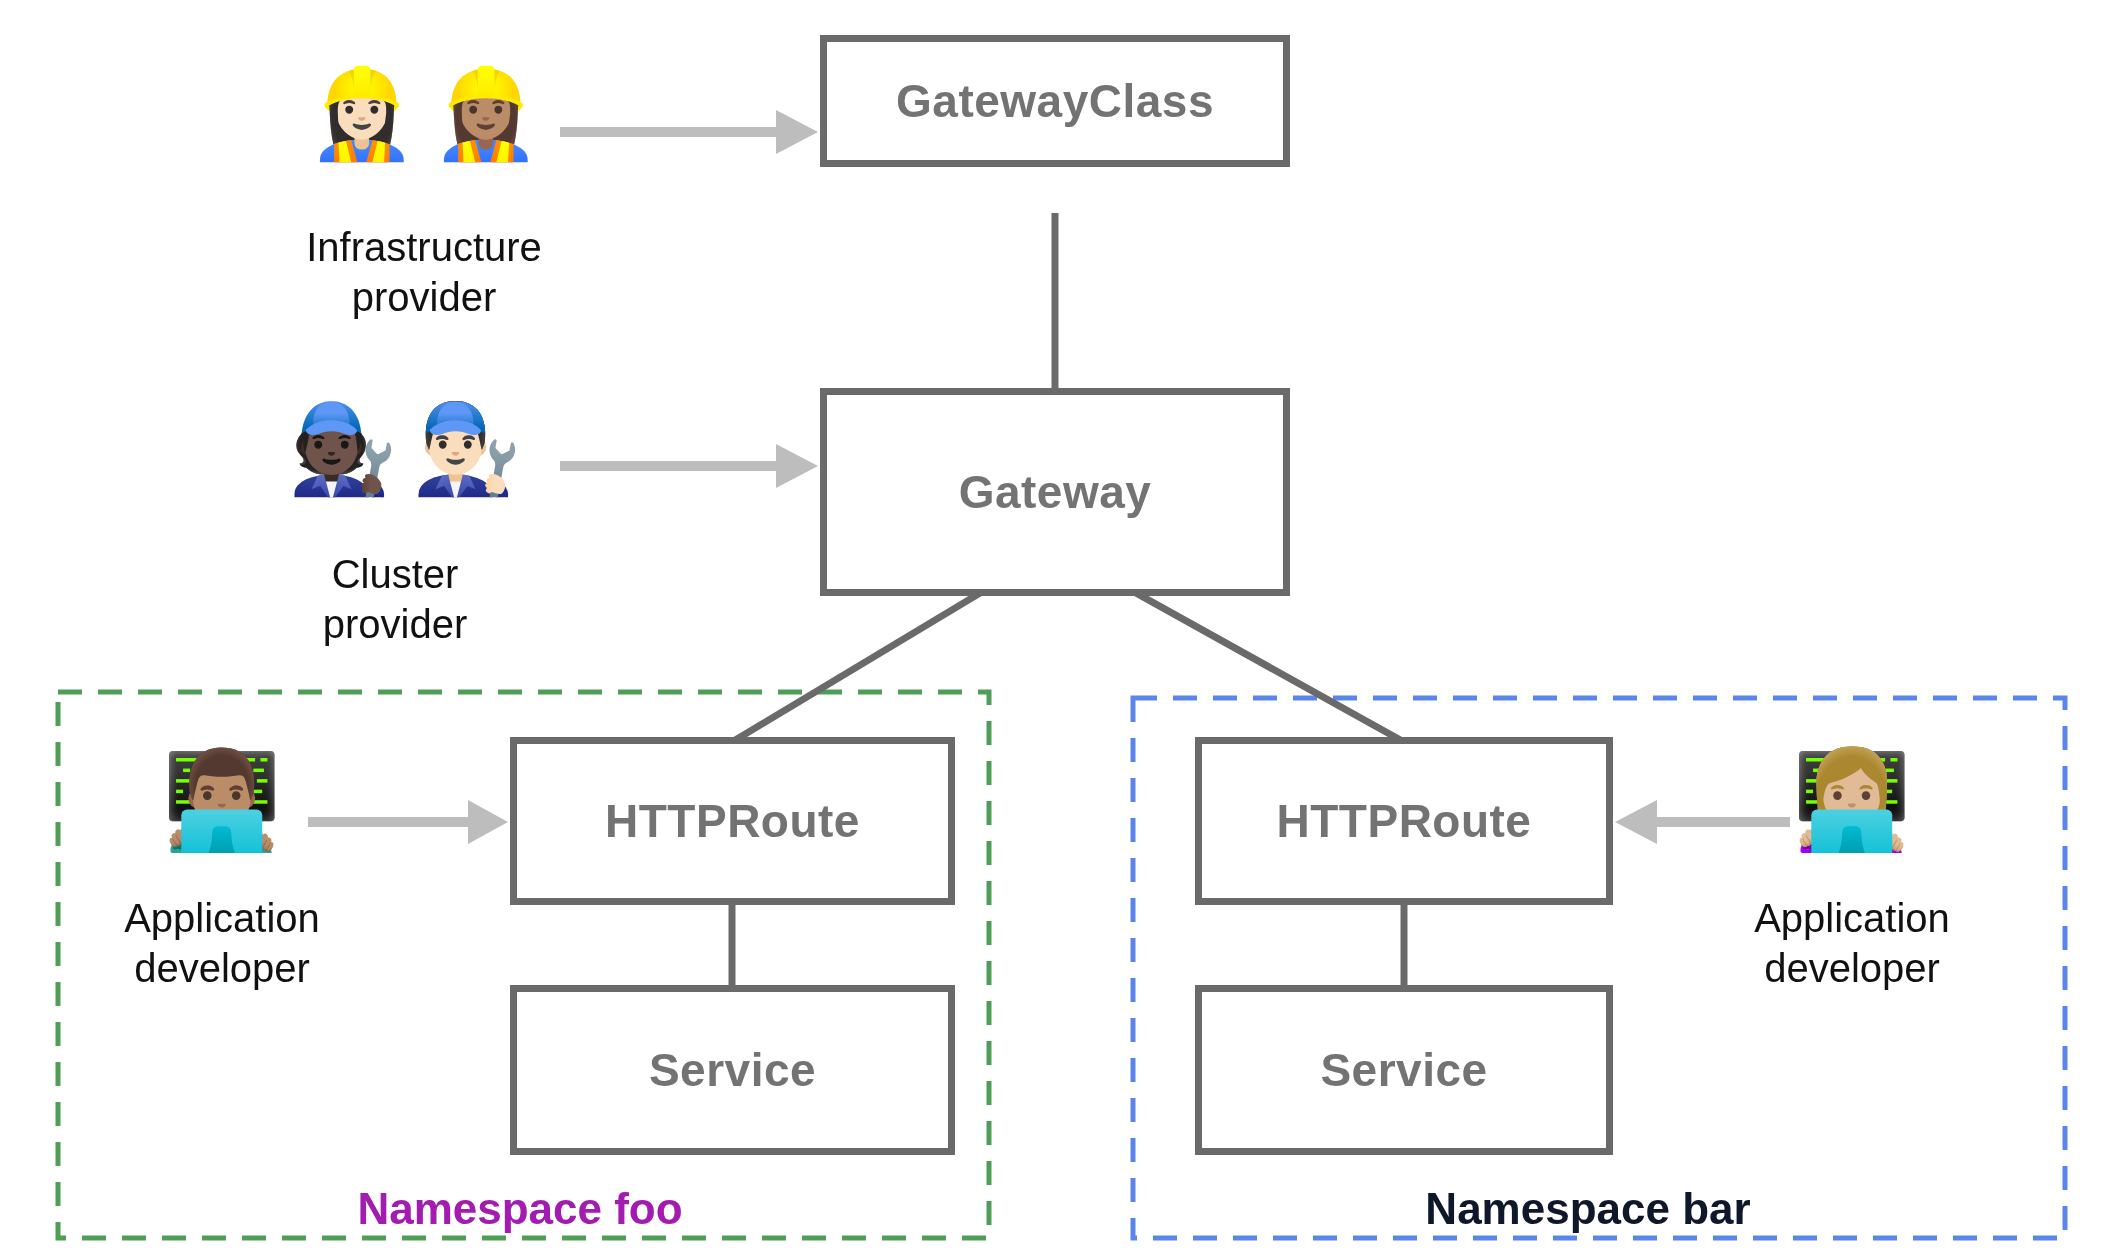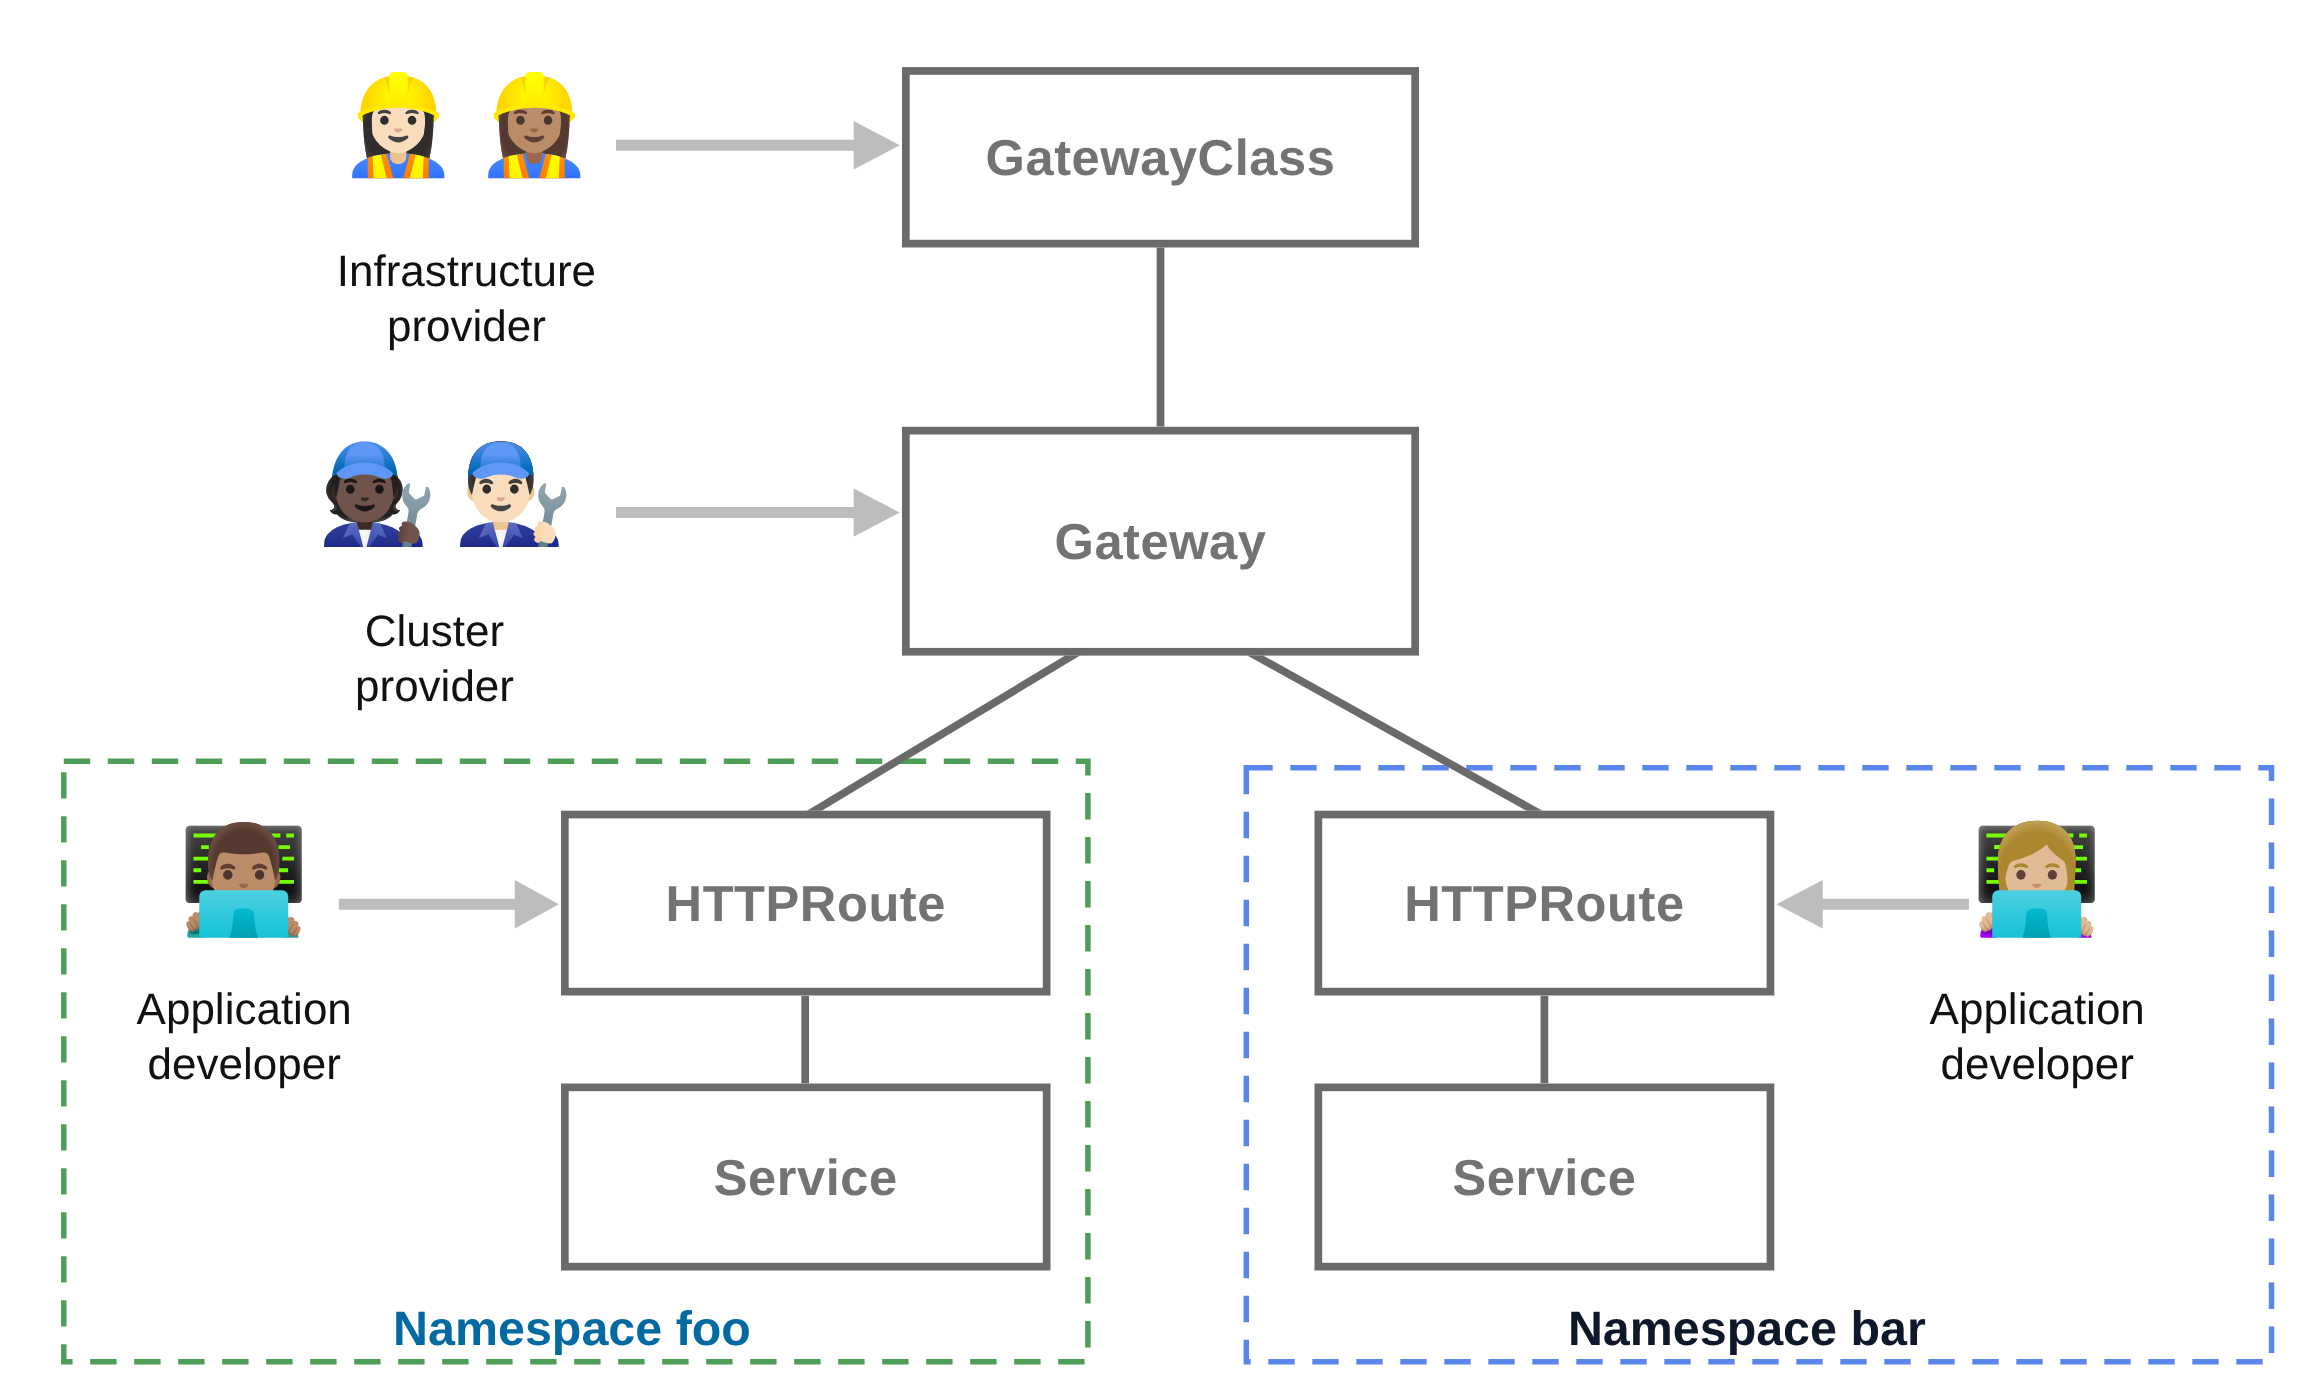--- a/index.html
+++ b/index.html
@@ -58,21 +58,21 @@
     white-space: nowrap;
   }
 
   .ns-label {
     position: absolute;
     transform: translateX(-50%);
     font-size: 44px;
     font-weight: bold;
     white-space: nowrap;
   }
-  .ns-label.foo { color: #0369a1; }
+  .ns-label.foo { color: #a21caf; }
   .ns-label.bar { color: #0f172a; }
 </style>
 </head>
 <body>
 
 <div class="canvas">
 
   <svg class="underlay" viewBox="0 0 2112 1258" xmlns="http://www.w3.org/2000/svg">
 
     <rect x="58" y="692" width="931" height="546" fill="none" stroke="#4e9e58" stroke-width="5" stroke-dasharray="24 16"></rect>
@@ -95,21 +95,21 @@
     <g>
       <line x1="308" y1="822" x2="470" y2="822" stroke="#bdbdbd" stroke-width="10"></line>
       <polygon points="468,800 468,844 508,822" fill="#bdbdbd"></polygon>
     </g>
     <g>
       <line x1="1790" y1="822" x2="1655" y2="822" stroke="#bdbdbd" stroke-width="10"></line>
       <polygon points="1657,800 1657,844 1615,822" fill="#bdbdbd"></polygon>
     </g>
   </svg>
 
-  <div class="node" style="left:820px; top:61px; width:470px; height:164px;">
+  <div class="node" style="left:820px; top:35px; width:470px; height:132px;">
     <span>GatewayClass</span>
   </div>
 
   <div class="node" style="left:820px; top:388px; width:470px; height:208px;">
     <span>Gateway</span>
   </div>
 
   <div class="node" style="left:510px; top:737px; width:445px; height:168px;">
     <span>HTTPRoute</span>
   </div>

